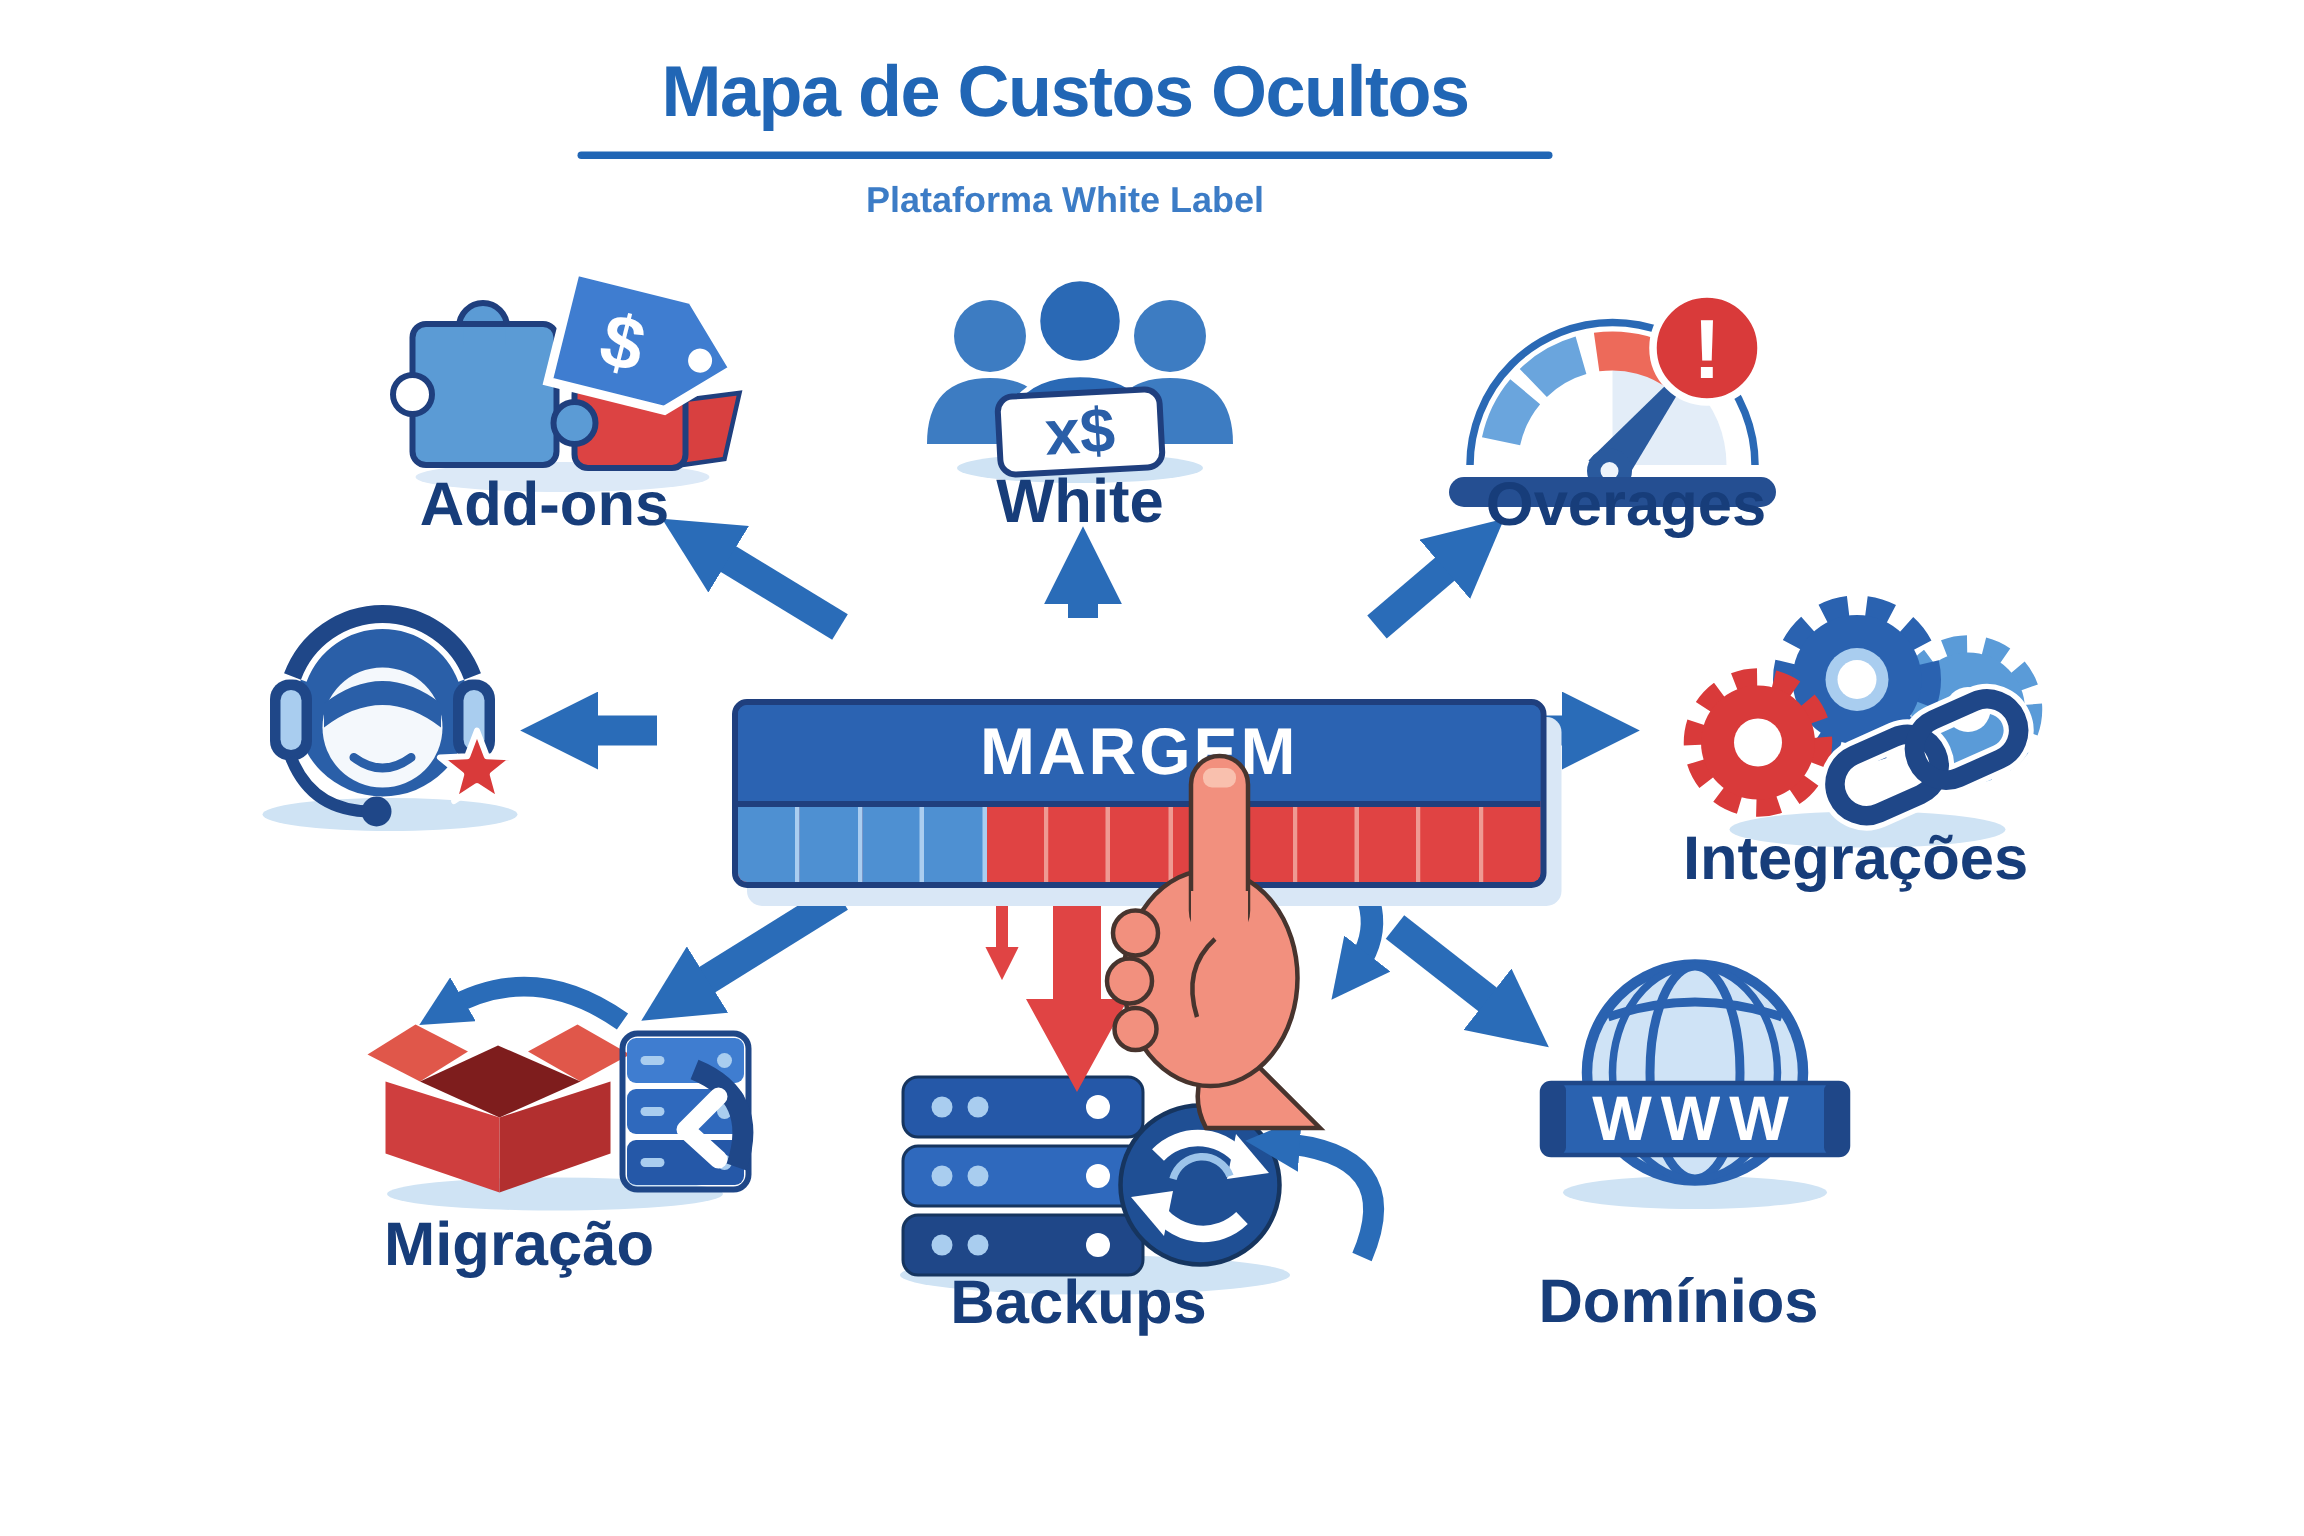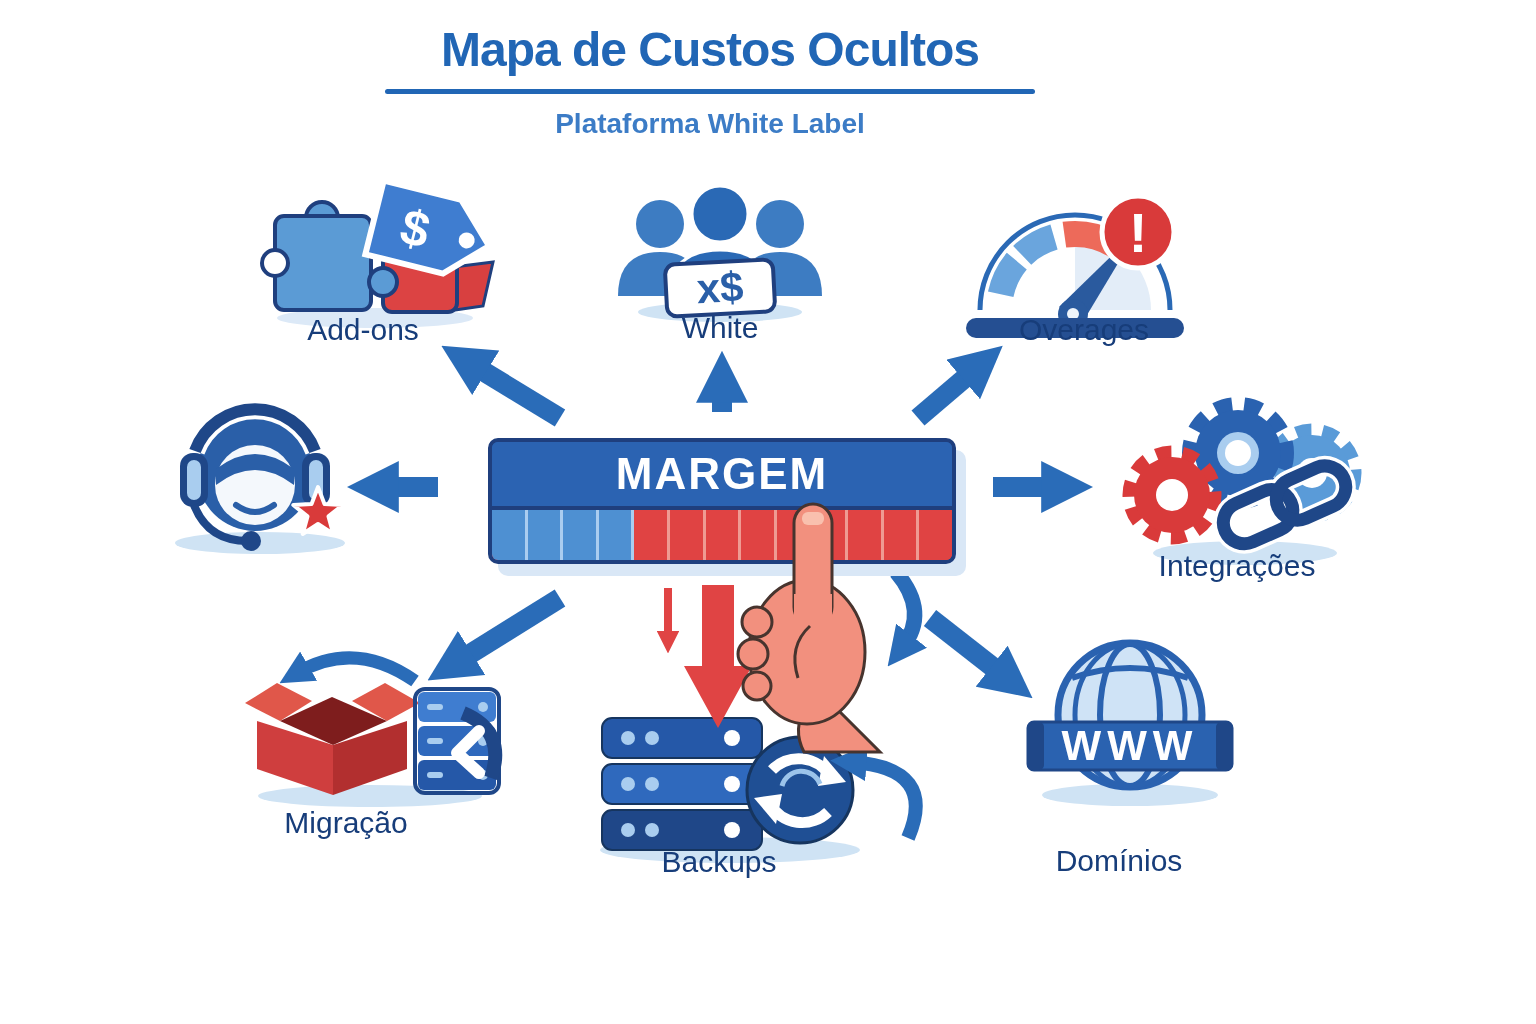--- a/index.html
+++ b/index.html
@@ -2,36 +2,36 @@
 <html><head>
 <meta charset="utf-8">
 <title>Mapa de Custos Ocultos</title>
 <style>
   html,body{margin:0;padding:0;background:#ffffff;}
   .canvas{
     position:relative;width:1536px;height:1024px;background:#ffffff;overflow:hidden;
     font-family:"Liberation Sans",sans-serif;
   }
   
-  .title-wrap{position:absolute;left:385px;top:22px;width:650px;text-align:center;}
+  .title-wrap{position:absolute;left:385px;top:34px;width:650px;text-align:center;}
   .title{font-size:48px;font-weight:800;color:#2166b5;white-space:nowrap;letter-spacing:-1px;margin:0;}
   .title-rule{height:5px;background:#2166b5;border-radius:3px;margin-top:12px;}
-  .subtitle{margin-top:14px;font-size:28px;font-weight:700;color:#3c7cc6;}
+  .subtitle{margin-top:14px;font-size:24px;font-weight:700;color:#3c7cc6;}
   
   .node-label{
     position:absolute;transform:translateX(-50%);white-space:nowrap;
-    font-size:30px;font-weight:400;color:#173d7a;z-index:6;
+    font-size:41px;font-weight:700;color:#173d7a;z-index:6;
   }
   
   .icon-svg{position:absolute;z-index:3;}
   .layer{position:absolute;left:0;top:0;z-index:4;pointer-events:none;}
   .hand-svg{position:absolute;left:712px;top:494px;z-index:7;}
   
   .margem-box{
-    position:absolute;left:488px;top:438px;width:468px;height:126px;box-sizing:border-box;
+    position:absolute;left:488px;top:466px;width:543px;height:126px;box-sizing:border-box;
     border:4px solid #1f3f7e;border-radius:10px;overflow:hidden;z-index:5;
     box-shadow:10px 12px 0 0 #d9e7f6;background:#2b63b2;
   }
   .margem-header{
     height:64px;display:flex;align-items:center;justify-content:center;
     background:#2b63b2;
   }
   .margem-text{color:#ffffff;font-size:44px;font-weight:800;letter-spacing:2px;}
   .margem-bar{display:flex;height:54px;border-top:4px solid #1f3f7e;background:#e04343;}
   .seg{flex:1;border-right:3px solid transparent;}

